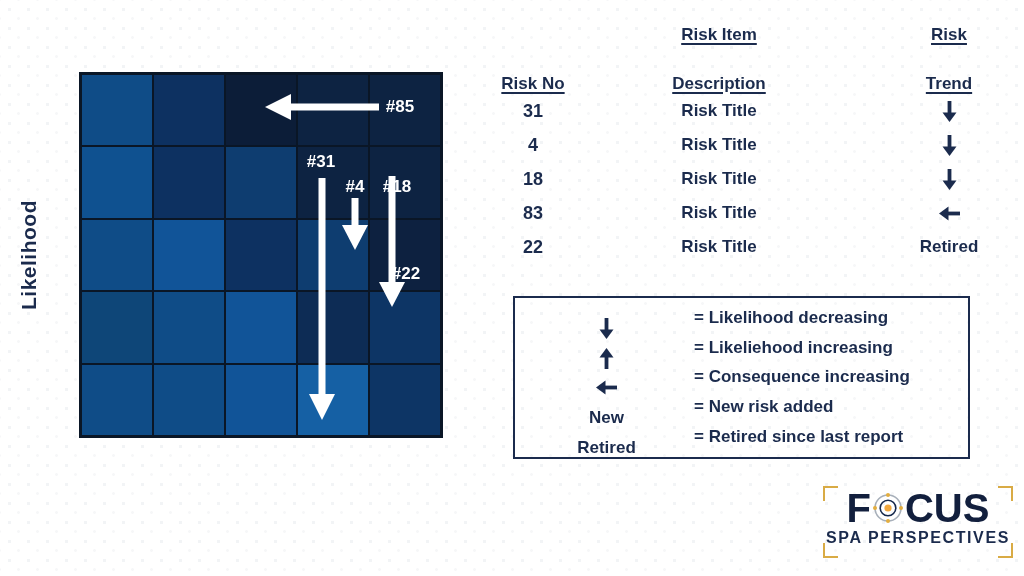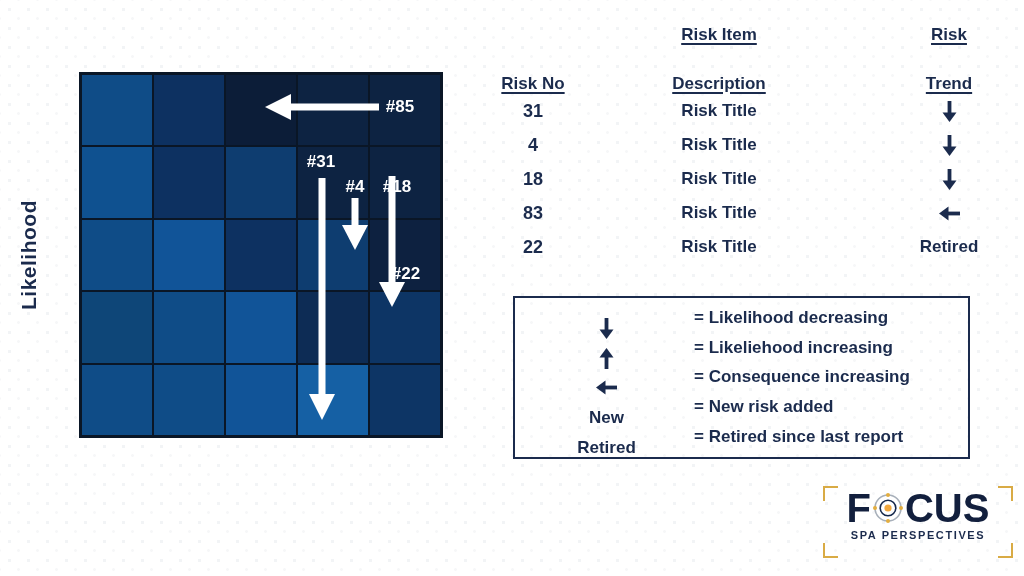--- a/index.html
+++ b/index.html
@@ -52,21 +52,21 @@
   .logo{position:absolute;left:823px;top:486px;width:190px;height:72px;}
   .bracket{position:absolute;width:13px;height:13px;}
   .b-tl{left:0;top:0;border-left:2px solid #d9ab45;border-top:2px solid #d9ab45;}
   .b-tr{right:0;top:0;border-right:2px solid #d9ab45;border-top:2px solid #d9ab45;}
   .b-bl{left:0;bottom:0;border-left:2px solid #d9ab45;border-bottom:2px solid #d9ab45;}
   .b-br{right:0;bottom:0;border-right:2px solid #d9ab45;border-bottom:2px solid #d9ab45;}
   .logo-inner{position:absolute;left:0;right:0;top:2px;display:flex;flex-direction:column;align-items:center;}
   .brand-row{display:flex;align-items:center;line-height:40px;}
   .brand-txt{font-size:40px;font-weight:800;color:#121f3d;letter-spacing:0px;}
   .lens{margin:0 1px;display:block;}
-  .tagline{font-size:11px;font-weight:bold;color:#1b2b4d;letter-spacing:1.6px;margin-top:1px;}
+  .tagline{font-size:16px;font-weight:bold;color:#1b2b4d;letter-spacing:1.6px;margin-top:1px;}
 </style>
 </head>
 <body>
 
 <div class="stage">
   <div class="dots"></div>
 
   <div class="y-axis">Likelihood</div>
   <div class="matrix-grid">
       <div class="cell" style="background: rgb(15, 76, 135);"></div>

